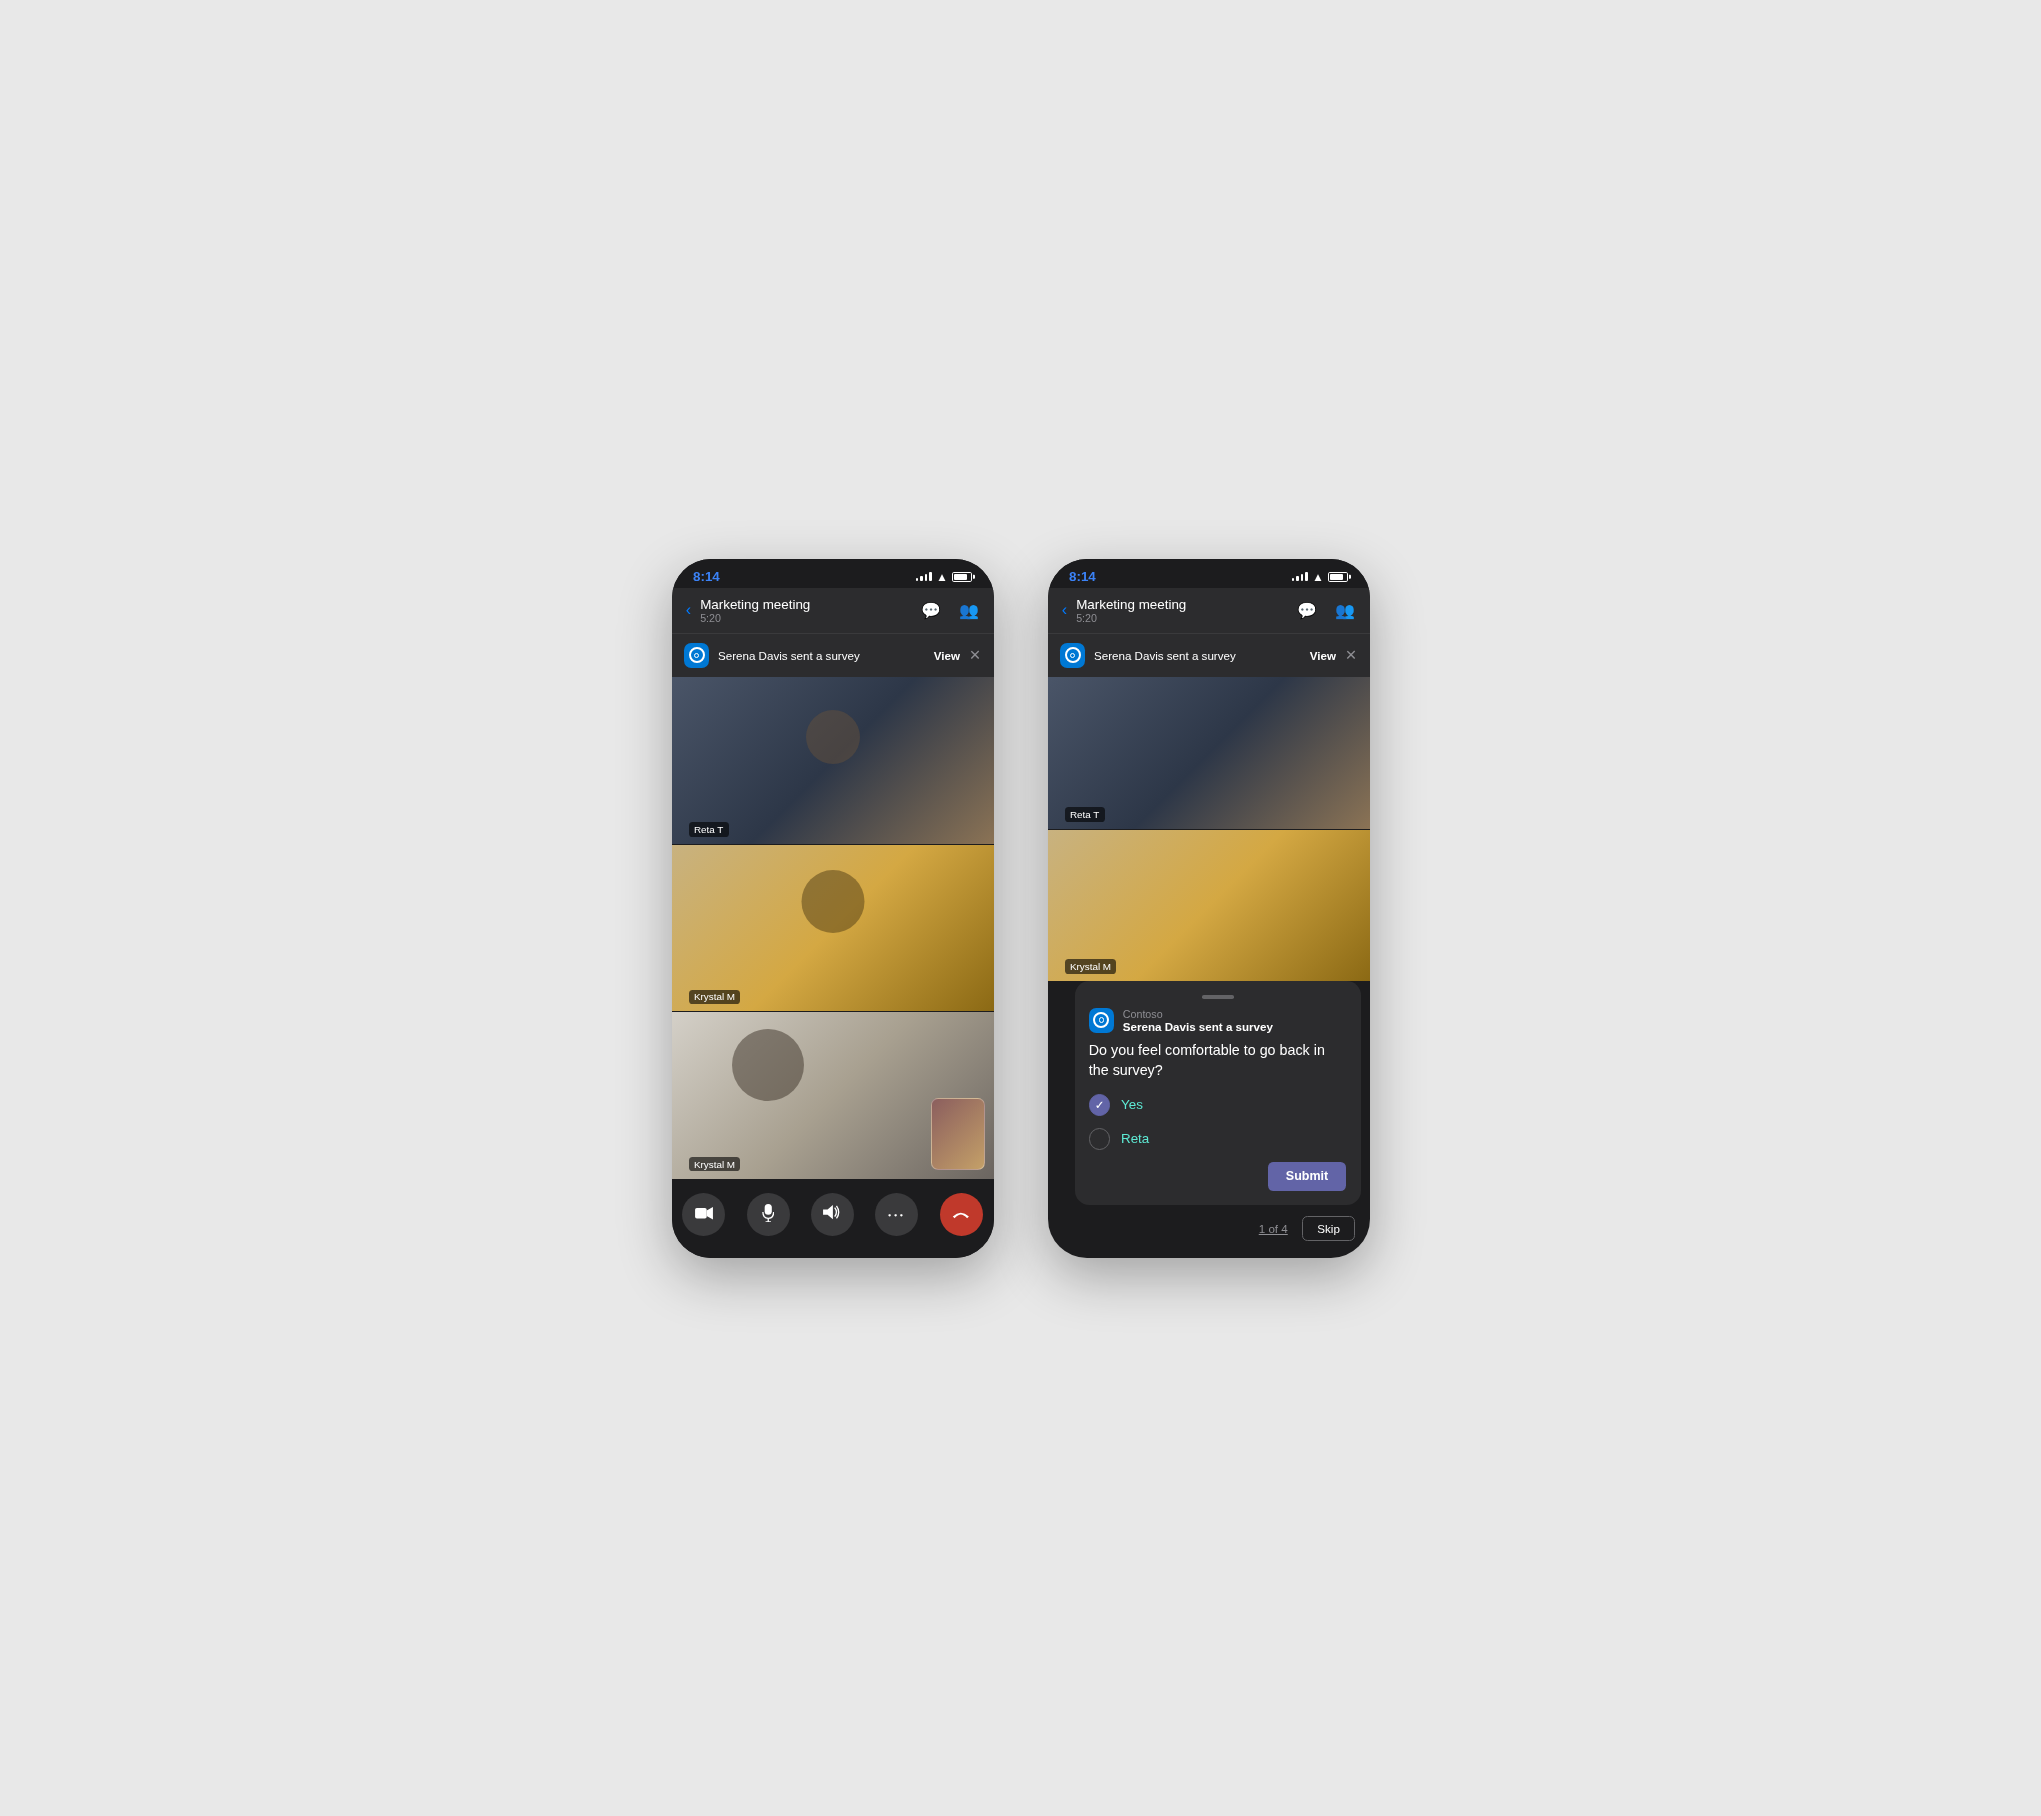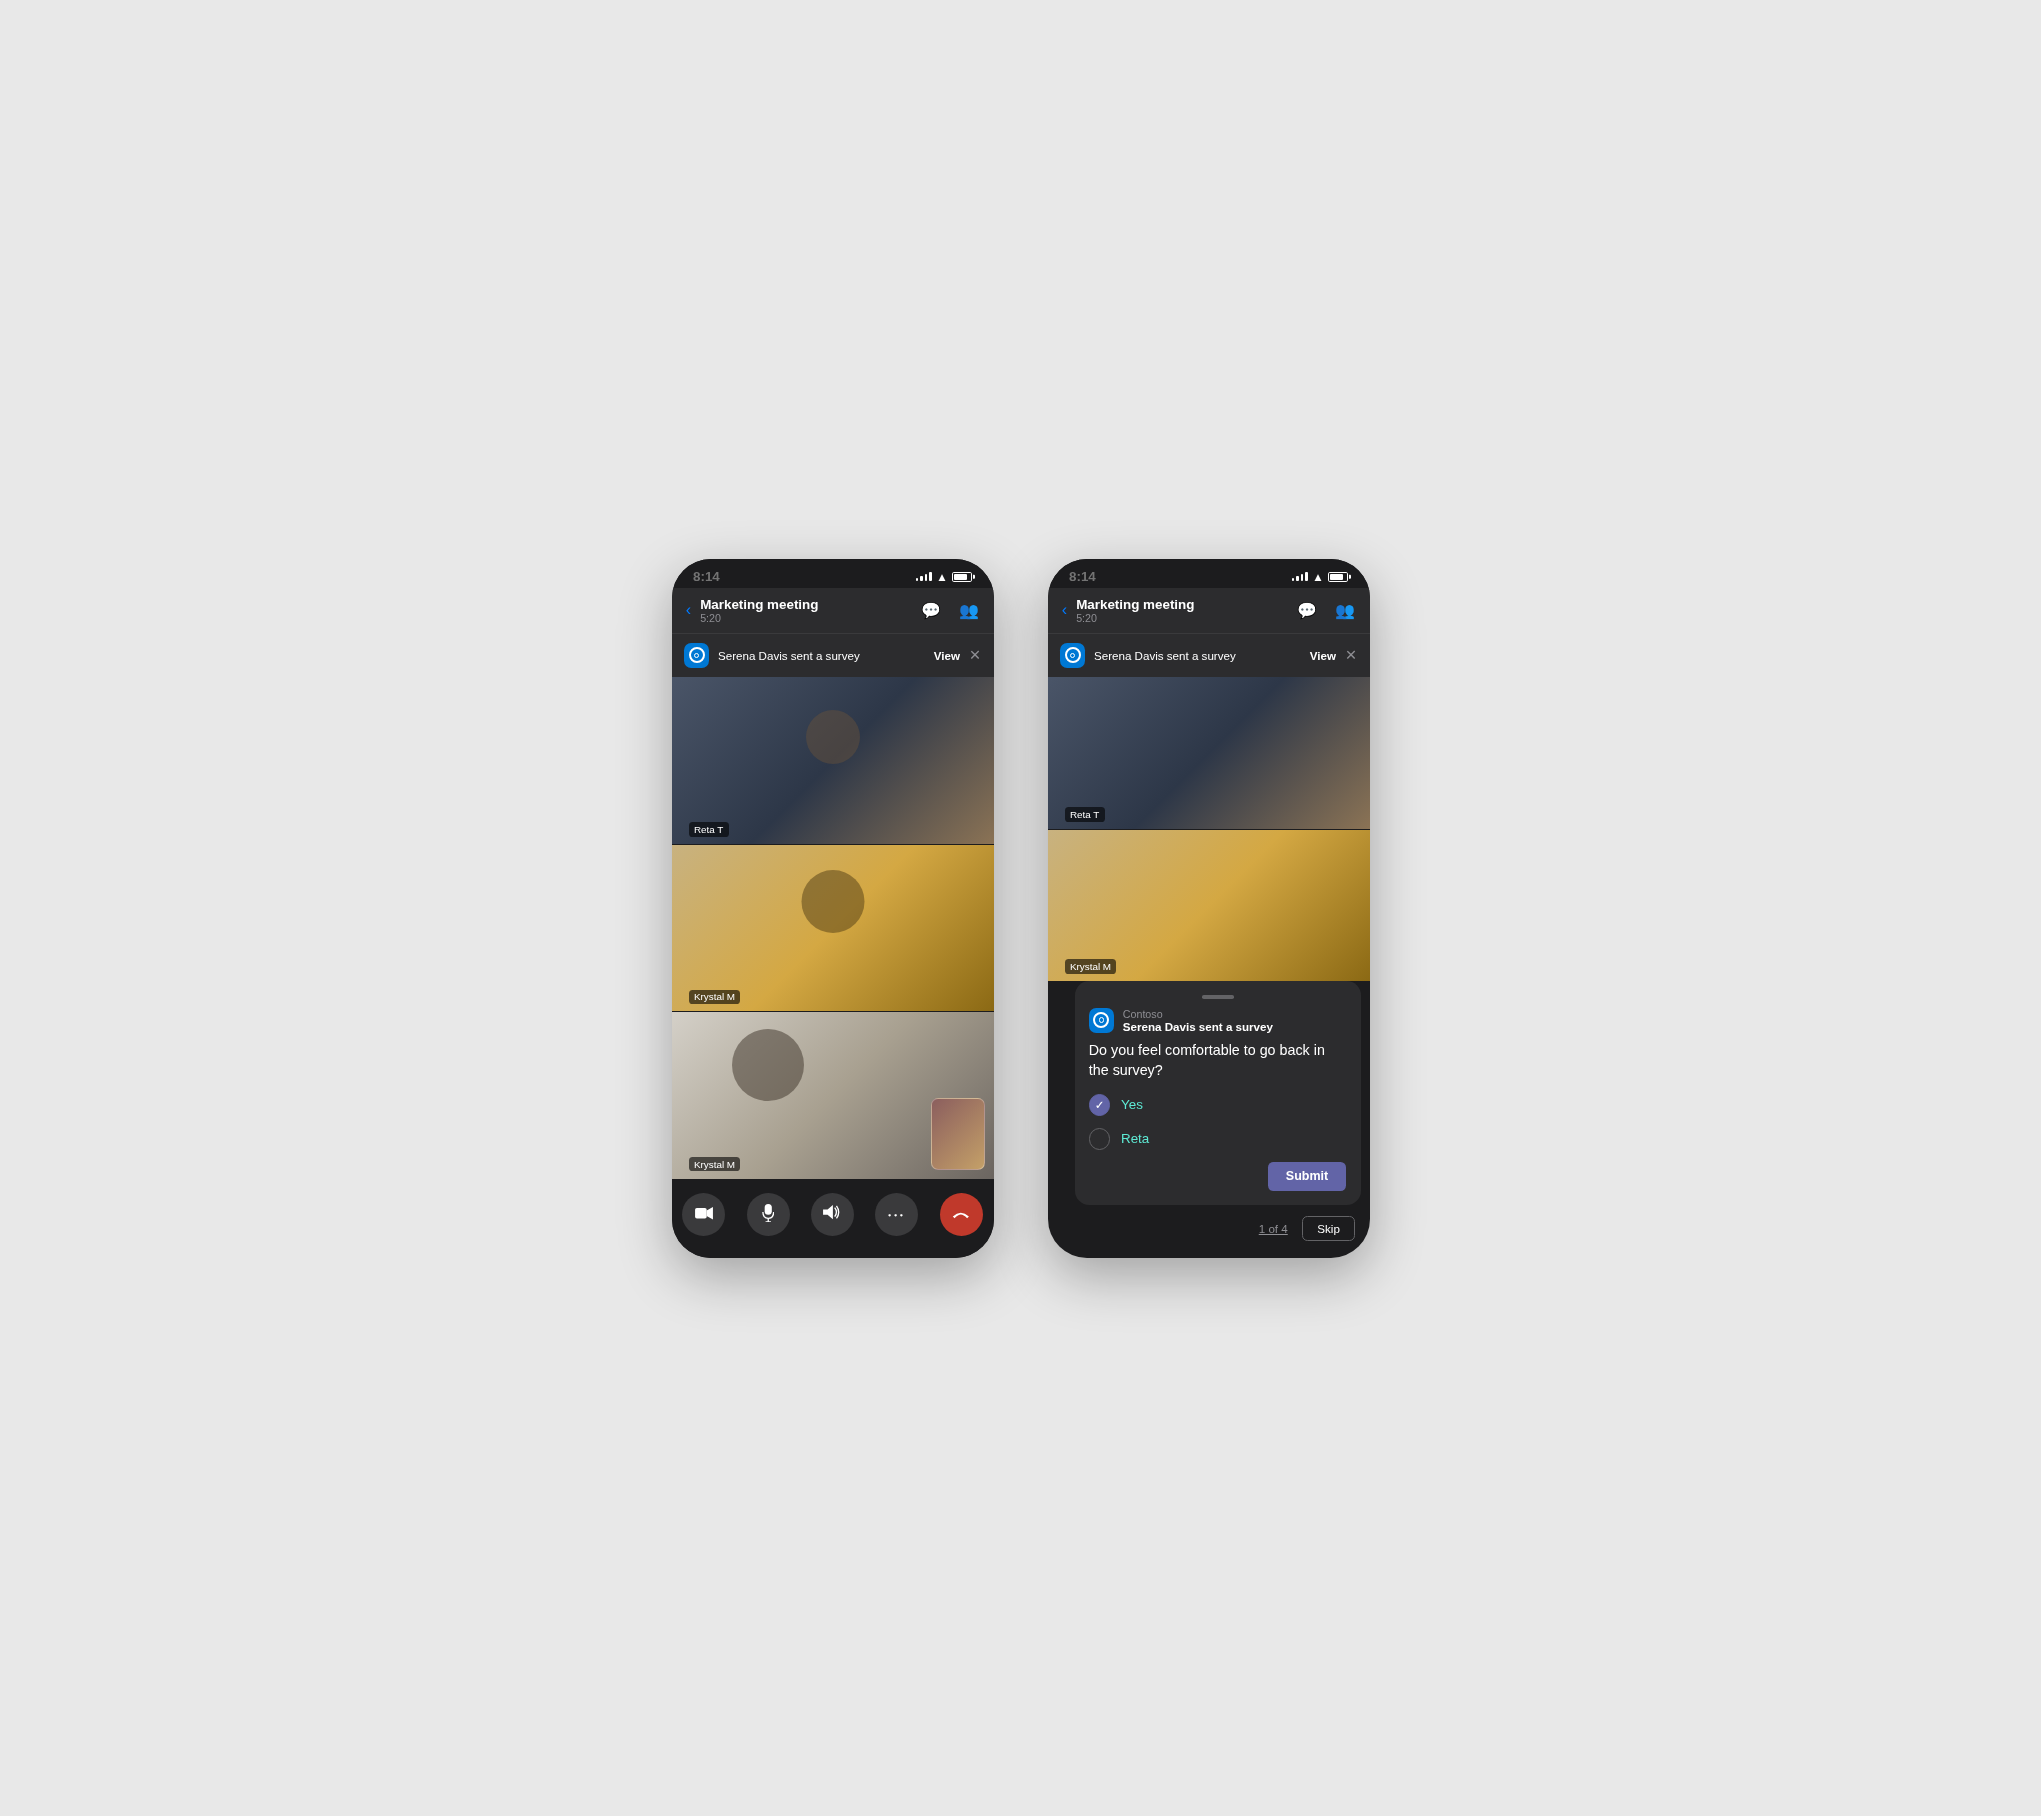--- a/index.html
+++ b/index.html
@@ -36,21 +36,21 @@
       display: flex;
       justify-content: space-between;
       align-items: center;
       padding: 10.7px 21.5px 3.6px;
       background: #1c1c1e;
       flex-shrink: 0;
     }
     .status-time {
       font-size: 13.4px;
       font-weight: 600;
-      color: #737373;
+      color: #3b82f6;
     }
     .status-icons {
       display: flex;
       align-items: center;
       gap: 4.5px;
     }
     .signal-bars {
       display: flex;
       align-items: flex-end;
       gap: 1.8px;
@@ -103,21 +103,21 @@
       color: #007aff;
       font-size: 16px;
       margin-right: 9px;
     }
     .call-info {
       flex: 1;
     }
     .call-title {
       color: white;
       font-size: 13.4px;
-      font-weight: 700;
+      font-weight: 400;
     }
     .call-duration {
       color: #8e8e93;
       font-size: 10.7px;
     }
     .header-actions {
       display: flex;
       gap: 18px;
     }
     .header-icon {

